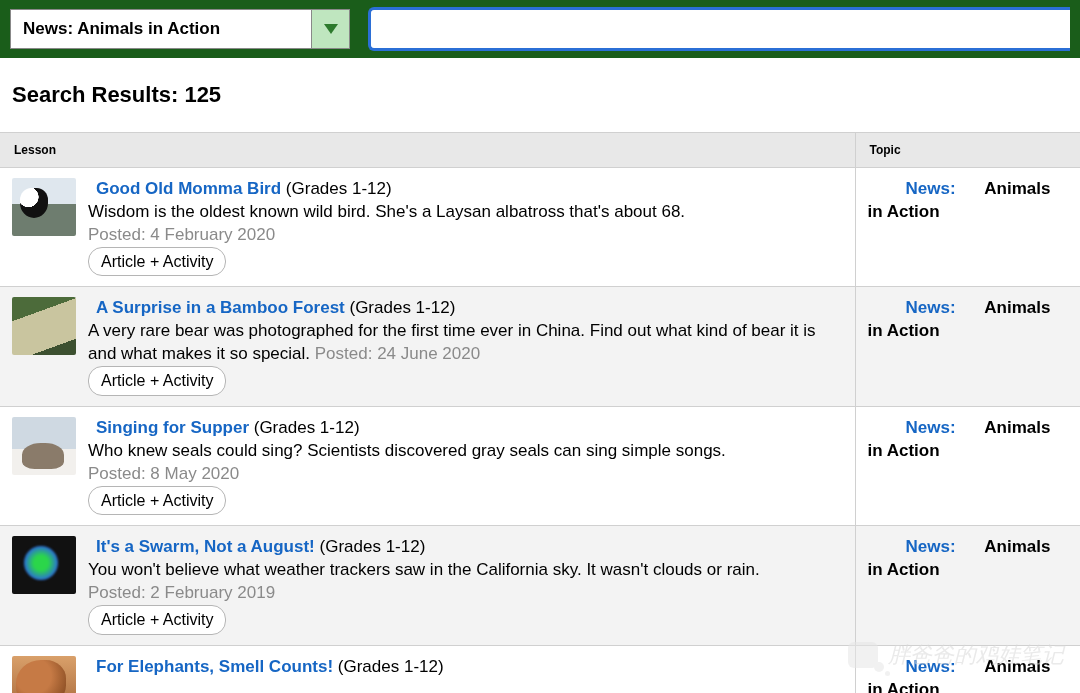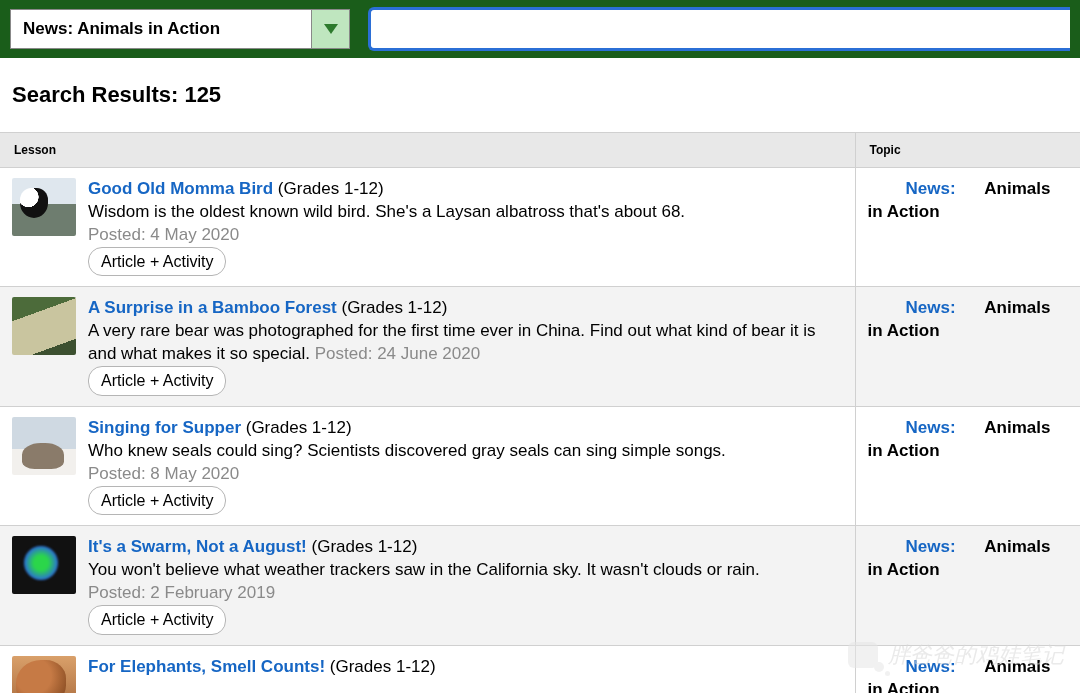--- a/index.html
+++ b/index.html
@@ -29,21 +29,21 @@
   .thumb.t1::after { content:""; position:absolute; left:8px; top:10px; width:28px; height:30px; background: radial-gradient(circle at 30% 30%, #fff 35%, #111 36%); border-radius: 40% 40% 50% 50%; }
   .thumb.t2 { background: linear-gradient(160deg, #4c6b3a 30%, #c9c59f 30% 80%, #3c5030 80%); }
   .thumb.t3 { background: linear-gradient(#cfd9e2 55%, #f2f0ed 55%); position:relative; }
   .thumb.t3::after { content:""; position:absolute; left:10px; bottom:6px; width:42px; height:26px; background:#8a7b6a; border-radius: 45% 45% 30% 30%; }
   .thumb.t4 { background: #111; position:relative; }
   .thumb.t4::after { content:""; position:absolute; left:12px; top:10px; width:34px; height:34px; background: radial-gradient(circle, #2bd64a 30%, #2b6fd6 70%); border-radius:50%; filter: blur(1px); }
   .thumb.t5 { background: linear-gradient(#d9a06a, #a56638); position:relative; }
   .thumb.t5::after { content:""; position:absolute; left:4px; top:4px; width:50px; height:46px; background: radial-gradient(circle at 35% 35%, #c67a45 40%, #8f5126 80%); border-radius: 50% 40% 45% 40%; }
 
   .lesson-body { flex: 1; }
-  .lesson-title { color: #1666c4; font-weight: bold; cursor: pointer; }
+  .lesson-title { color: #1666c4; font-weight: bold; cursor: pointer; margin-left: 8px; }
   .grades { color: #000; font-weight: normal; }
   .posted { color: #8a8a8a; }
   .tag-btn { display: inline-block; margin-top: 0; background: #fff; border: 1px solid #b5b5b5; border-radius: 14px; padding: 3px 12px; font-size: 16px; cursor: pointer; }
   tr.alt .tag-btn { background: #fff; }
 
   .topic-link { font-weight: bold; }
   .topic-link .prefix { color: #1666c4; padding-left: 38px; }
   .topic-link .suffix { color: #000; margin-left: 24px; }
 
   
@@ -76,21 +76,21 @@
   <thead>
     <tr>
       <th class="col-lesson">Lesson</th>
       <th class="col-topic">Topic</th>
     </tr>
   </thead>
   <tbody id="rows">
       <tr>
         <td class="lesson-cell">
           <div class="thumb t1"></div>
-          <div class="lesson-body"><div><span class="lesson-title">Good Old Momma Bird</span><span class="grades"> (Grades 1-12)</span></div><div>Wisdom is the oldest known wild bird. She's a Laysan albatross that's about 68.</div><div class="posted">Posted: 4 May 2020</div><span class="tag-btn">Article + Activity</span></div>
+          <div class="lesson-body"><div><span class="lesson-title">Good Old Momma Bird</span><span class="grades"> (Grades 1-12)</span></div><div>Wisdom is the oldest known wild bird. She's a Laysan albatross that's about 68.</div><div class="posted">Posted: 4 February 2020</div><span class="tag-btn">Article + Activity</span></div>
         </td>
         <td class="topic-cell"><span class="topic-link"><span class="prefix">News: </span><span class="suffix">Animals in Action</span></span></td>
       </tr>
       <tr class="alt">
         <td class="lesson-cell">
           <div class="thumb t2"></div>
           <div class="lesson-body"><div><span class="lesson-title">A Surprise in a Bamboo Forest</span><span class="grades"> (Grades 1-12)</span></div><div>A very rare bear was photographed for the first time ever in China. Find out what kind of bear it is and what makes it so special. <span class="posted">Posted: 24 June 2020</span></div><span class="tag-btn">Article + Activity</span></div>
         </td>
         <td class="topic-cell"><span class="topic-link"><span class="prefix">News: </span><span class="suffix">Animals in Action</span></span></td>
       </tr>

